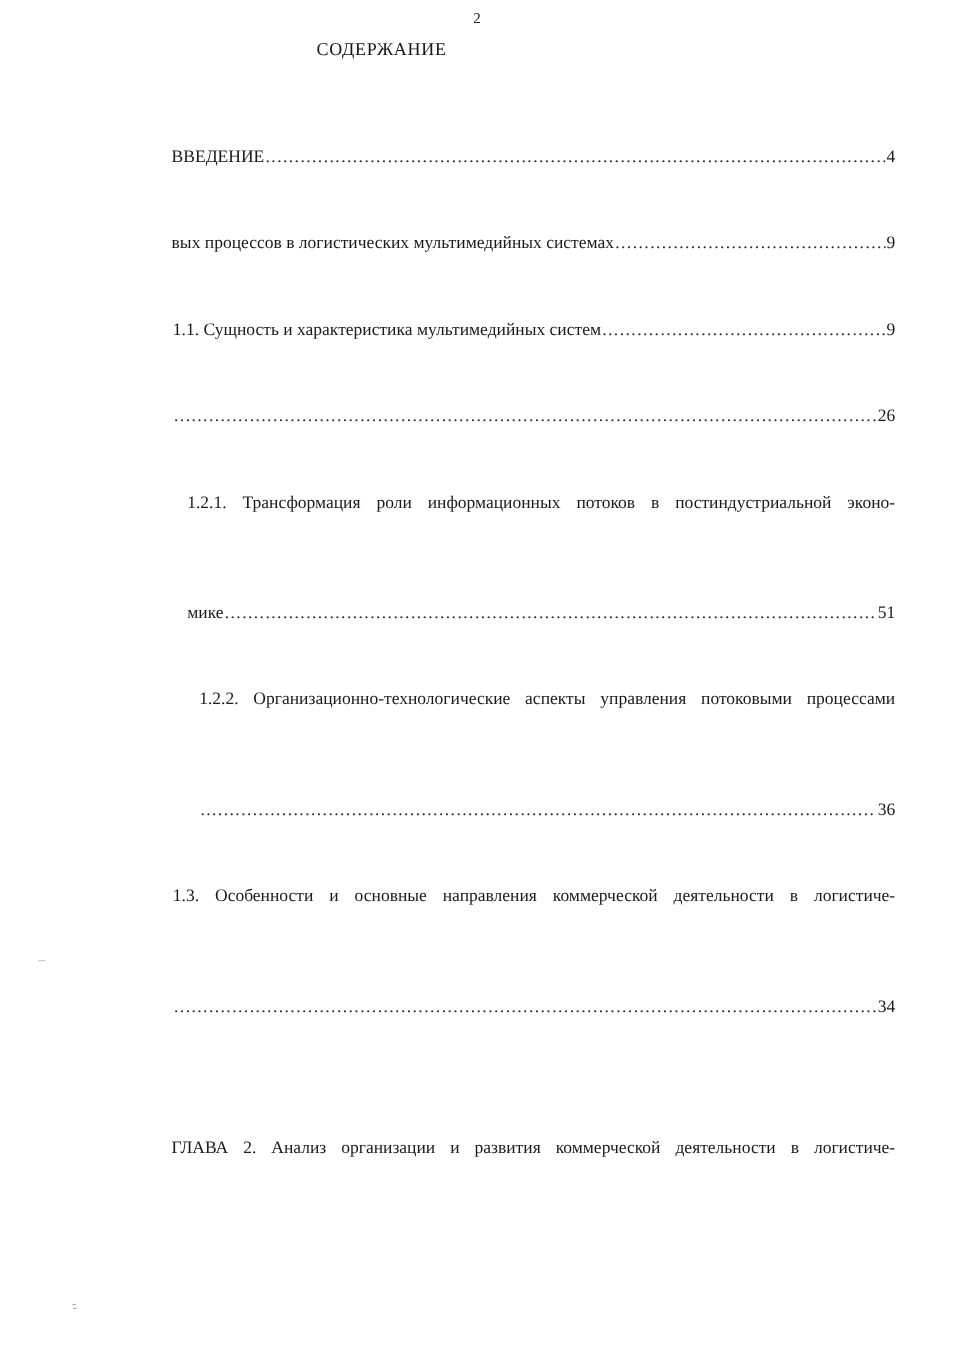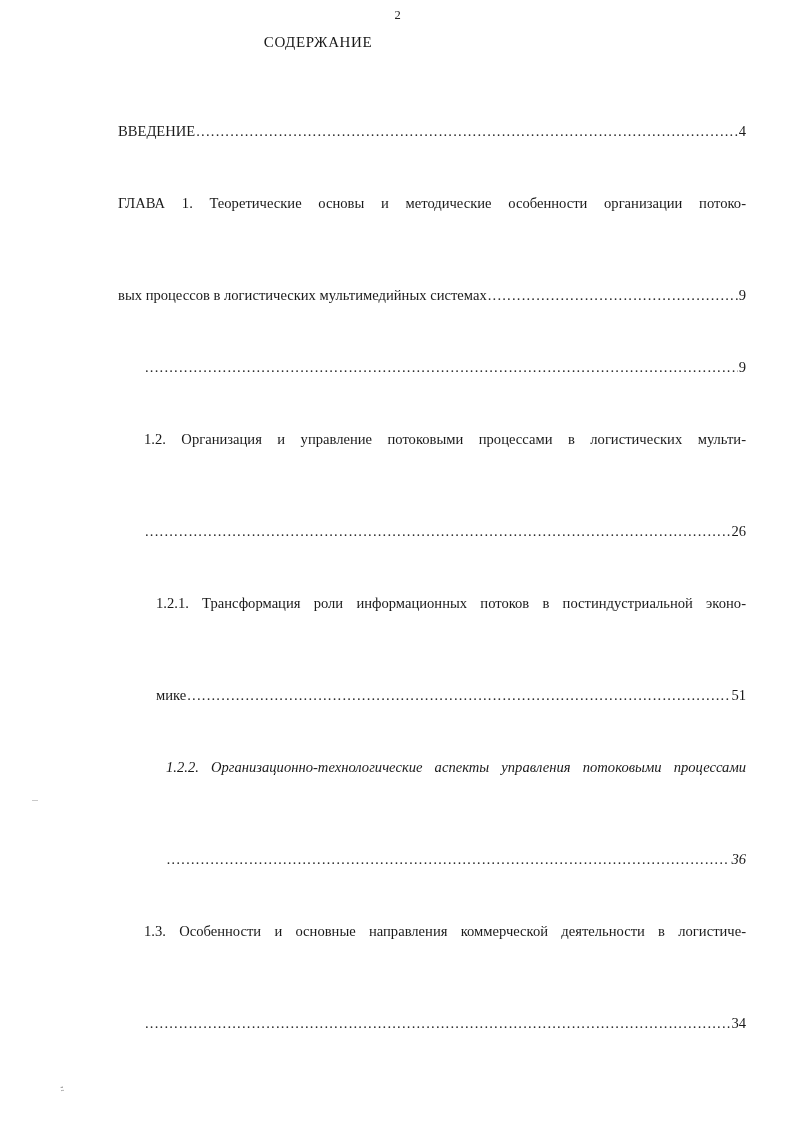--- a/index.html
+++ b/index.html
@@ -77,24 +77,24 @@
     flex: 1 1 auto;
     overflow: hidden;
     white-space: nowrap;
     letter-spacing: 1.2px;
     font-size: 14.6px;
     color: #2a2a2a;
     margin: 0 1px;
   }
   .row .pg { flex: 0 0 auto; }
 
-  .indent-1 { padding-left: 0px; }
+  .indent-1 { padding-left: 0px; margin-left: 25px; }
   .indent-2 { padding-left: 26px; }
   .indent-3 { padding-left: 38px; }
-  .indent-4 { padding-left: 48px; font-style: italic; }
+  .indent-4 { padding-left: 48px; }
 
   .gap { height: 46px; }
 
   .corner-mark {
     position: absolute;
     left: 60px;
     bottom: 42px;
     font-size: 9px;
     color: #777;
     transform: rotate(-12deg);
@@ -120,35 +120,34 @@
 
   <div class="toc" id="toc">
       <div class="entry entry-block indent-1">
         <div class="row">
           <span class="txt">ВВЕДЕНИЕ</span>
           <span class="leader">........................................................................................................................................................................................................</span>
           <span class="pg">4</span>
         </div>
       </div>
       <div class="entry entry-block indent-1">
-        <div class="wrap"><span class="seg">ГЛАВА 1. Теоретические основы и методические особенности организации потоко-</span><span style="display: inline-block; width: 100%; height: 0px;"></span></div>
         <div class="row">
           <span class="txt">вых процессов в логистических мультимедийных системах</span>
           <span class="leader">........................................................................................................................................................................................................</span>
           <span class="pg">9</span>
         </div>
       </div>
       <div class="entry entry-block indent-2">
         <div class="row">
+          <span class="txt">1.1. Сущность и характеристика мультимедийных систем</span>
           <span class="leader">........................................................................................................................................................................................................</span>
           <span class="pg">9</span>
         </div>
       </div>
       <div class="entry entry-block indent-2">
-        <div class="wrap"><span class="seg">1.2. Организация и управление потоковыми процессами в логистических мульти-</span><span style="display: inline-block; width: 100%; height: 0px;"></span></div>
         <div class="row">
           <span class="leader">........................................................................................................................................................................................................</span>
           <span class="pg">26</span>
         </div>
       </div>
       <div class="entry entry-block indent-3">
         <div class="wrap"><span class="seg">1.2.1. Трансформация роли информационных потоков в постиндустриальной эконо-</span><span style="display: inline-block; width: 100%; height: 0px;"></span></div>
         <div class="row">
           <span class="txt">мике</span>
           <span class="leader">........................................................................................................................................................................................................</span>

